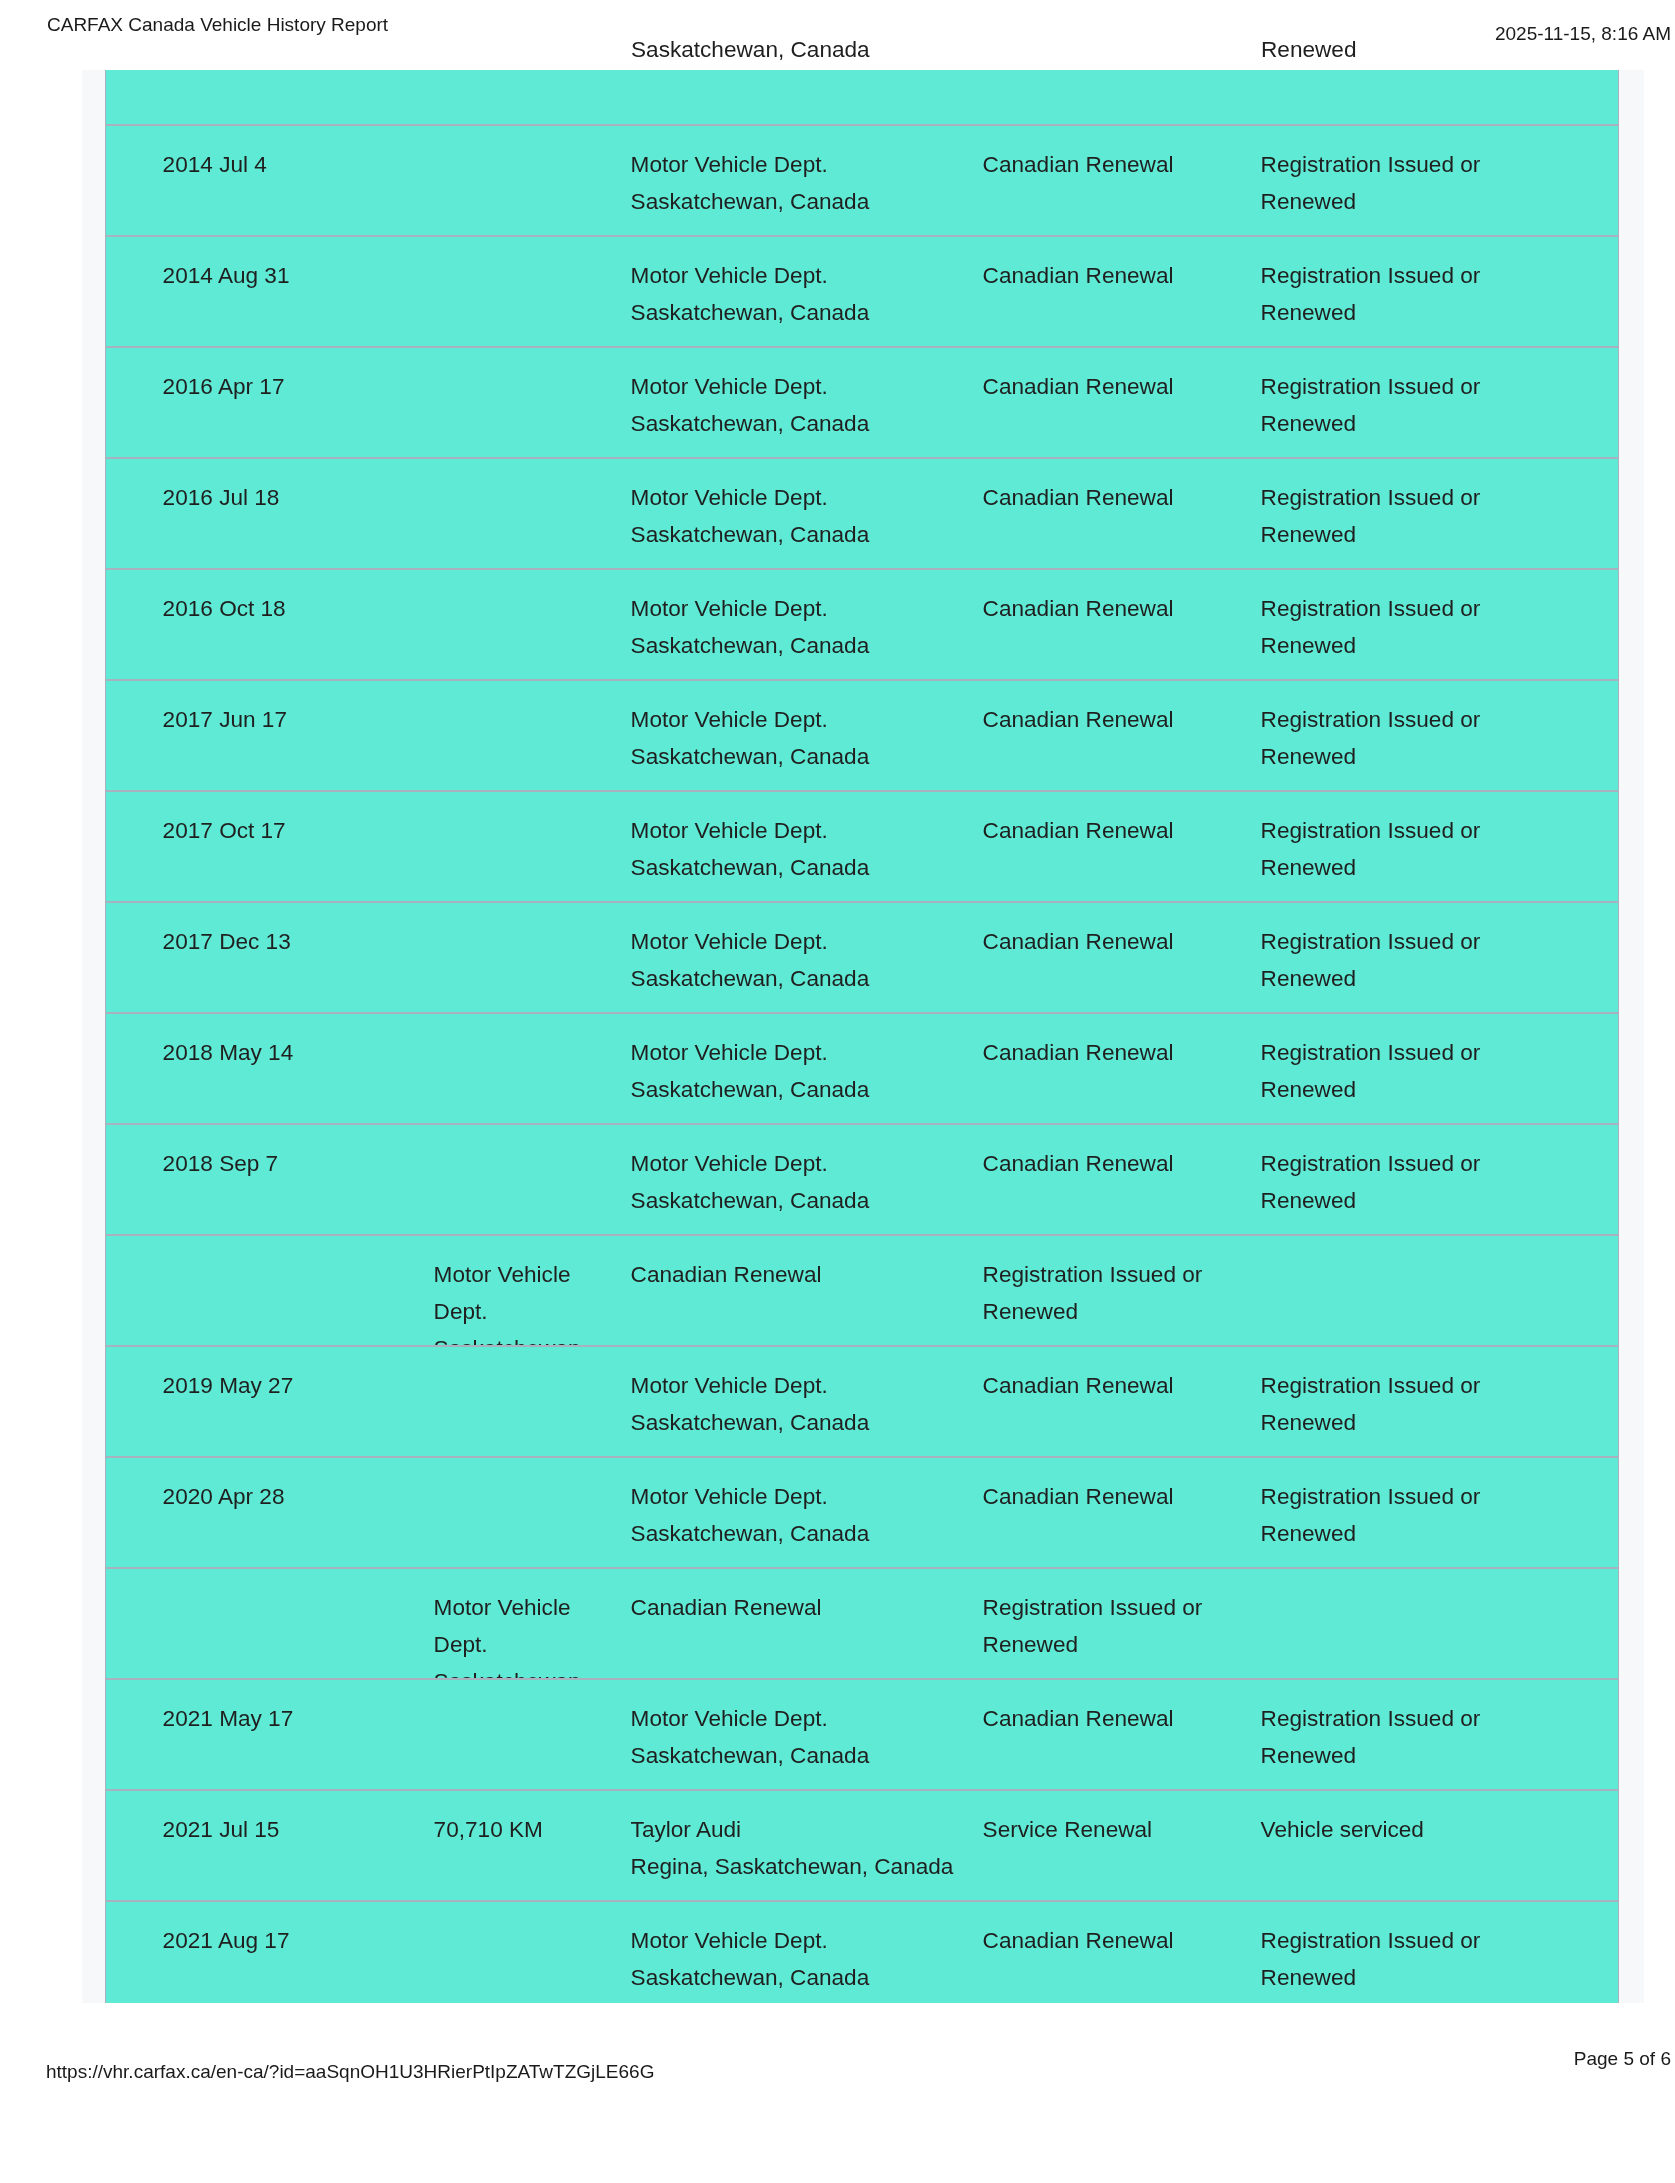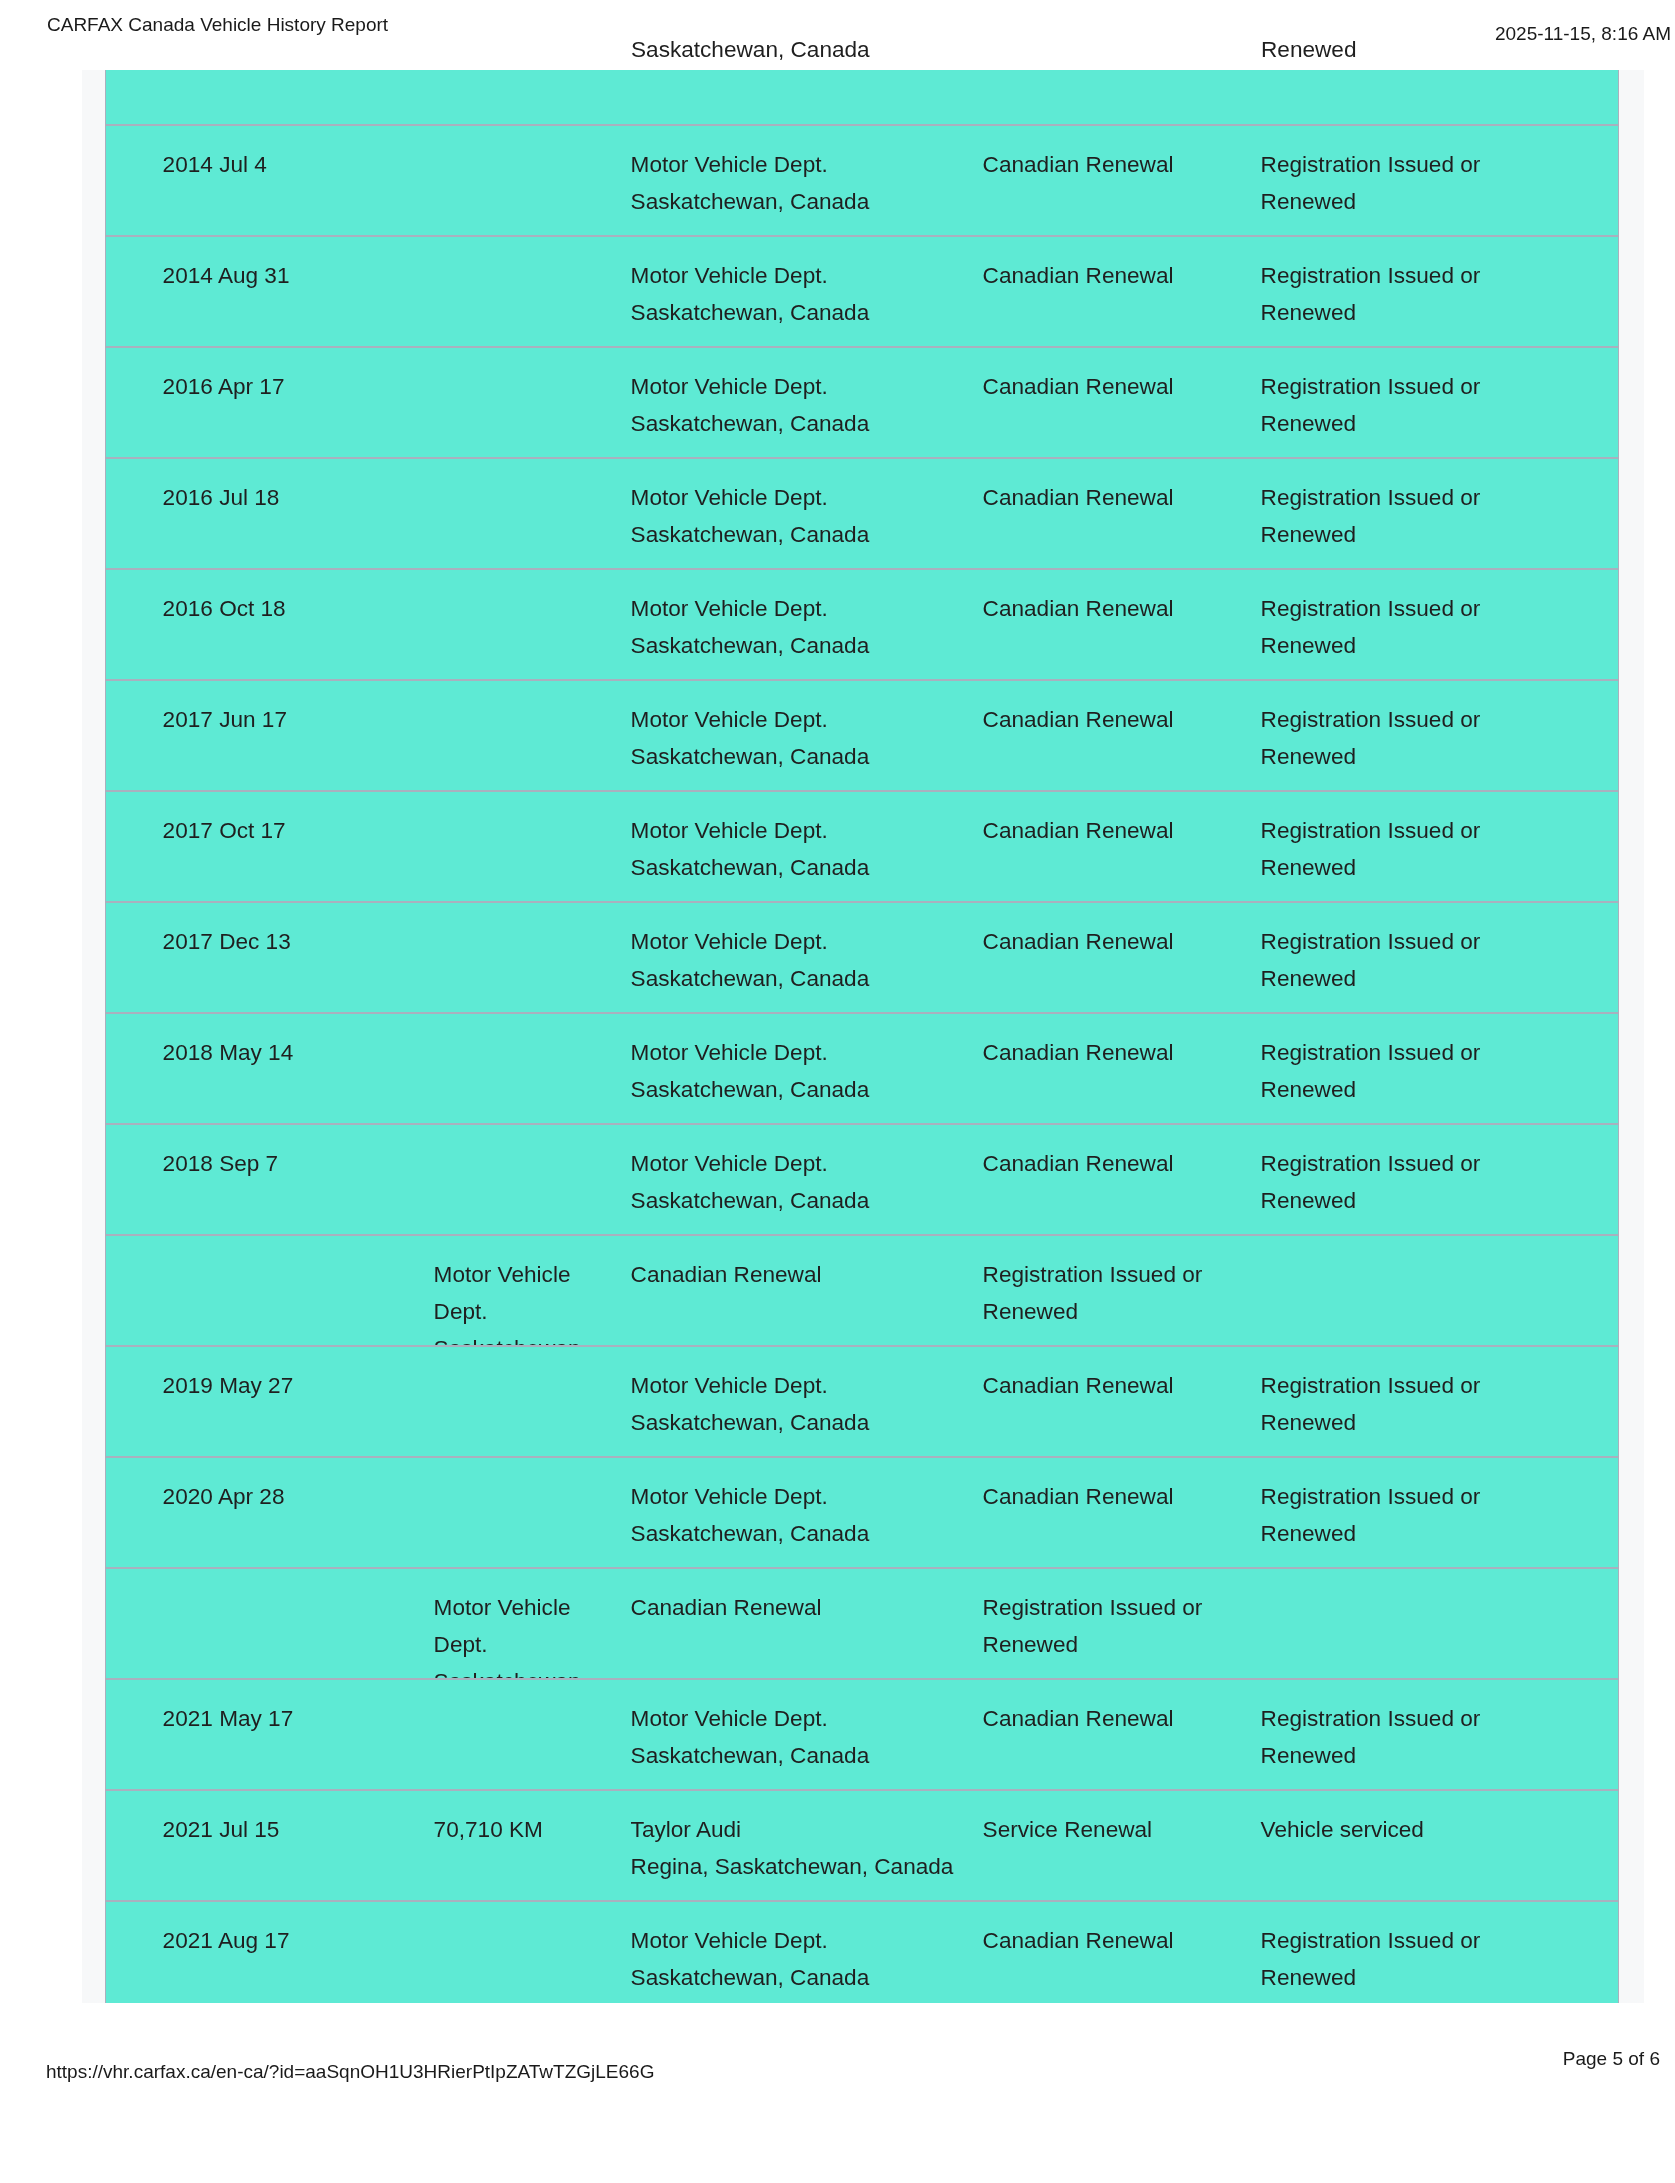--- a/index.html
+++ b/index.html
@@ -7,21 +7,21 @@
     width:1676px;height:2183px;position:relative;background:#ffffff;
     font-family:"Liberation Sans","DejaVu Sans",sans-serif;
     color:#1f1f1f;overflow:hidden;
   }
   
   .print-header{position:absolute;top:6.7px;left:0;width:1676px;height:30px;font-size:19px;color:#1a1a1a;}
   .ph-title{position:absolute;left:47px;top:0;white-space:nowrap;margin-top:7px;}
   .ph-time{position:absolute;right:5px;top:16px;white-space:nowrap;}
   .print-footer{position:absolute;top:2048px;left:0;width:1676px;height:27px;font-size:19px;color:#1a1a1a;}
   .pf-url{position:absolute;left:46px;top:13px;white-space:nowrap;}
-  .pf-page{position:absolute;right:16px;top:0;white-space:nowrap;margin-left:48px;}
+  .pf-page{position:absolute;right:5px;top:0;white-space:nowrap;margin-left:48px;}
 
   
   .continuation{position:absolute;top:37px;left:0;width:1676px;height:34px;font-size:22.6px;}
   .cont-source{position:absolute;left:631px;top:0;}
   .cont-details{position:absolute;left:1261px;top:0;}
 
   
   .panel{
     position:absolute;top:70px;left:82px;width:1562px;height:1933px;
     background:#f7f8f9;overflow:hidden;

